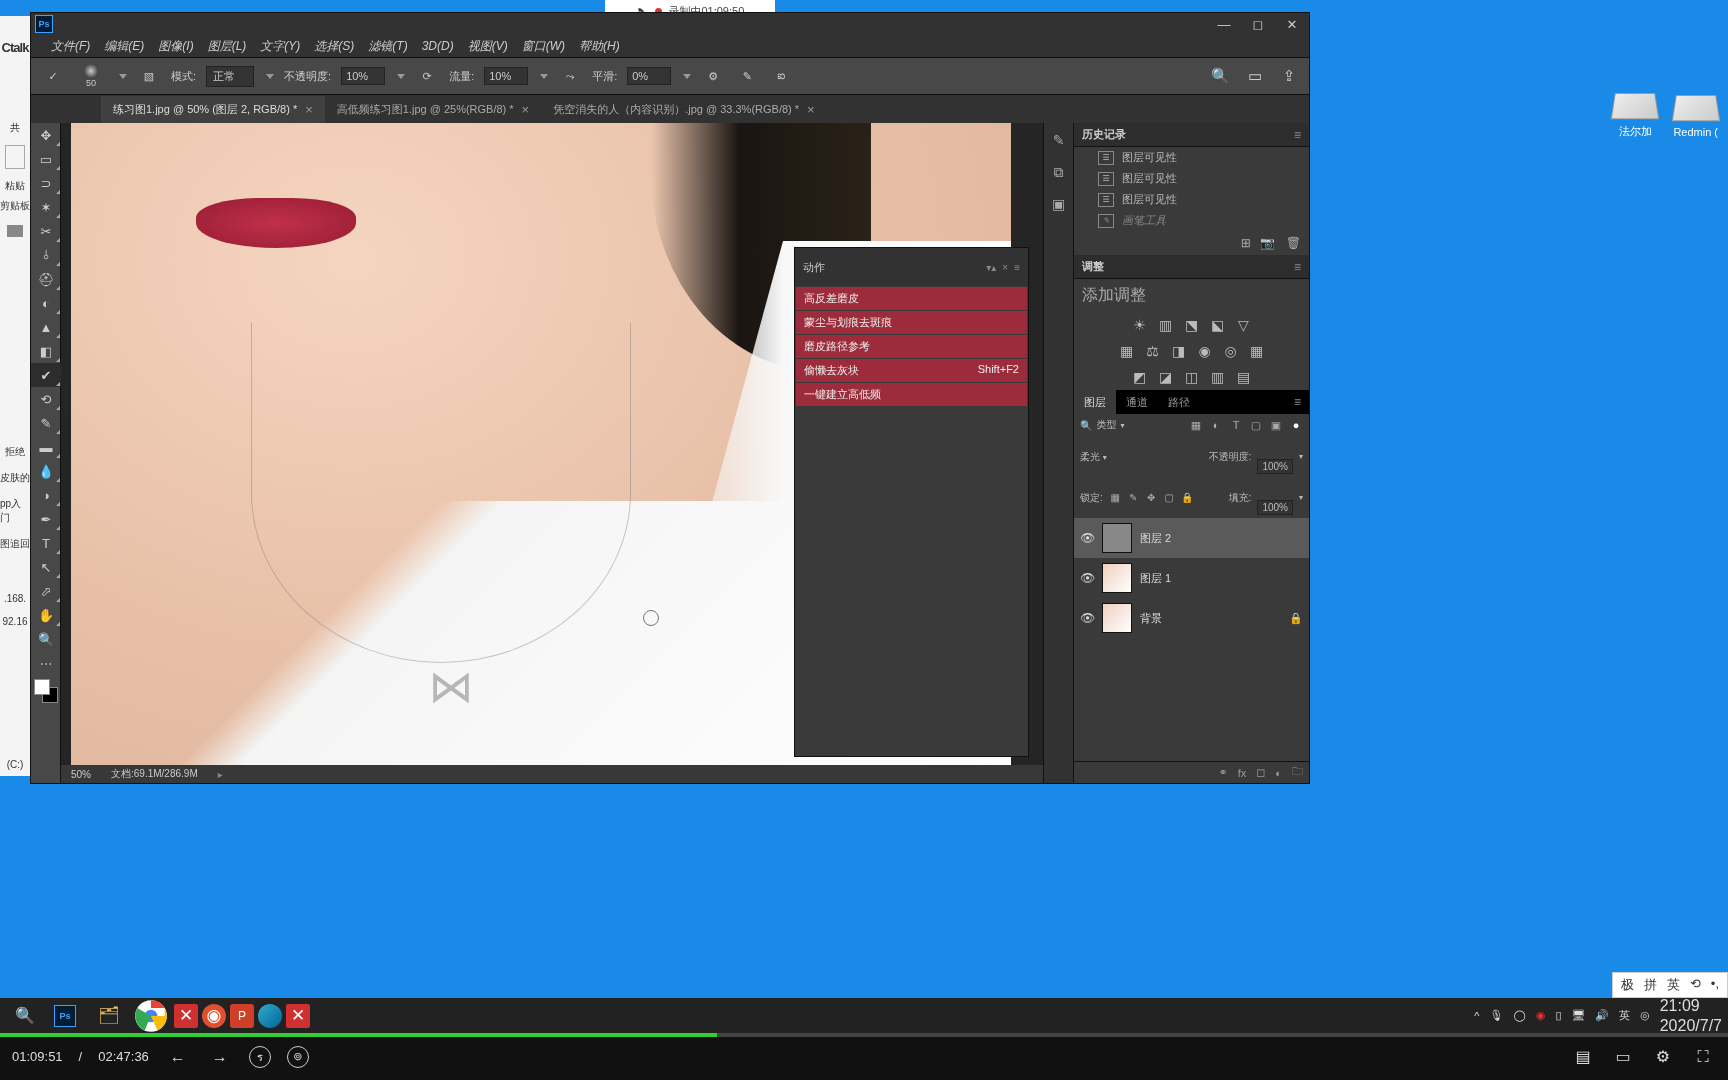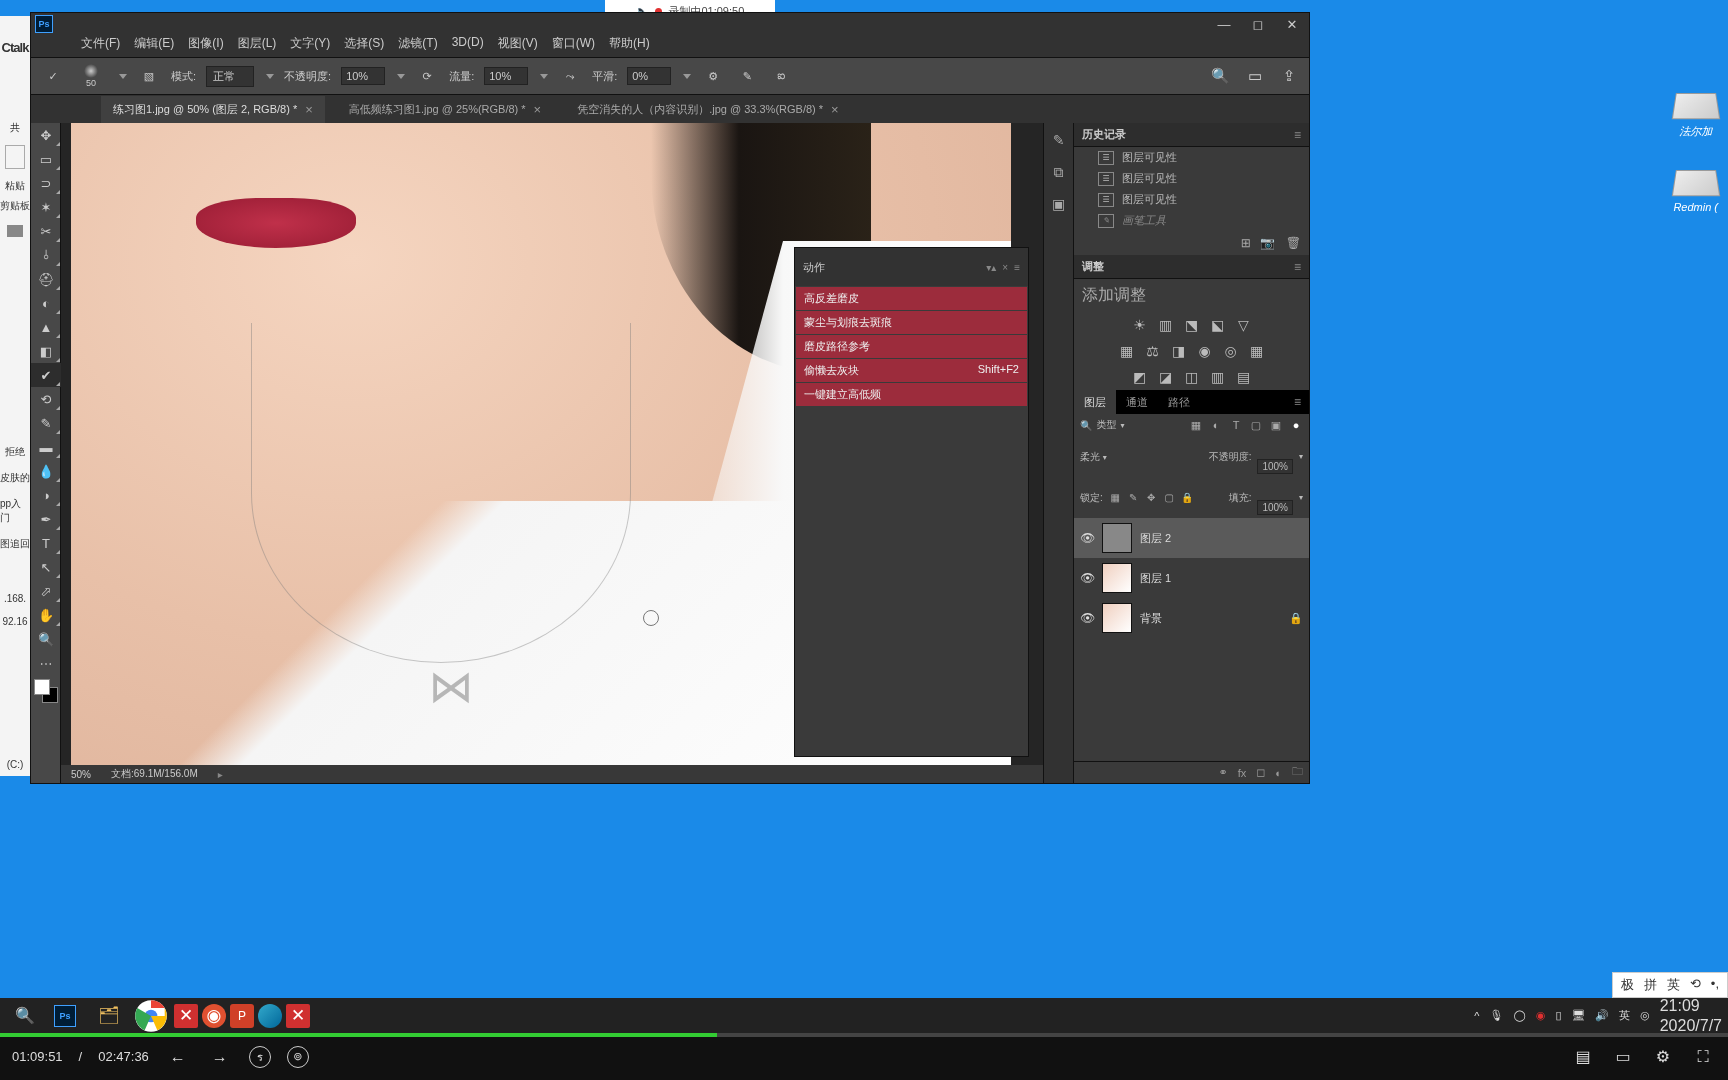--- a/index.html
+++ b/index.html
@@ -7,35 +7,35 @@
 
 .recorder-bar { position: absolute; top: 0; left: 605px; width: 170px; height: 22px; background: #fff; border-radius: 0 0 4px 4px; display: flex; align-items: center; justify-content: center; gap: 6px; font-size: 11px; color: #444; }
 .rec-dot { width: 7px; height: 7px; background: #e03030; border-radius: 50%; }
 
 .ps-window { position: absolute; top: 12px; left: 30px; width: 1280px; height: 772px; background: #323232; border: 1px solid #111; display: flex; flex-direction: column; }
 .ps-titlebar { height: 22px; background: #323232; display: flex; align-items: center; padding-left: 4px; }
 .ps-logo { width: 18px; height: 18px; background: #001d36; color: #3fa0ff; font-size: 9px; font-weight: bold; display: flex; align-items: center; justify-content: center; border: 1px solid #3fa0ff; }
 .win-controls { margin-left: auto; display: flex; }
 .win-btn { width: 34px; height: 22px; display: flex; align-items: center; justify-content: center; color: #ccc; font-size: 13px; }
 
-.menubar { height: 22px; background: #323232; display: flex; align-items: flex-start; padding-left: 50px; gap: 14px; }
+.menubar { height: 22px; background: #323232; display: flex; align-items: center; padding-left: 20px; gap: 14px; font-style: italic; }
 .menubar span { color: #ccc; font-size: 12px; }
 
 .options-bar { height: 38px; background: #484848; border-top: 1px solid #111; border-bottom: 1px solid #111; display: flex; align-items: center; padding: 0 10px; gap: 10px; color: #ccc; font-size: 11px; }
 .brush-preview { width: 32px; height: 24px; background: #484848; display: flex; flex-direction: column; align-items: center; justify-content: center; }
 .brush-dot { width: 14px; height: 14px; background: radial-gradient(circle, #ccc 0%, transparent 70%); border-radius: 50%; }
 .brush-size { font-size: 9px; color: #ccc; }
 .opt-icon { width: 24px; height: 24px; display: flex; align-items: center; justify-content: center; }
 .opt-select { background: #333; border: 1px solid #222; color: #ccc; padding: 2px 18px 2px 6px; font-size: 11px; position: relative; }
 .opt-input { background: #333; color: #ccc; width: 44px; padding: 2px 4px; font-size: 11px; border: 1px solid #222; }
 .opt-chev { width: 0; height: 0; border-left: 4px solid transparent; border-right: 4px solid transparent; border-top: 5px solid #999; margin-left: 2px; }
 .right-icons { margin-left: auto; display: flex; gap: 14px; }
 .right-icons .ico { width: 20px; height: 20px; color: #ccc; display: flex; align-items: center; justify-content: center; font-size: 15px; }
 
-.doc-tabs { height: 28px; background: #323232; display: flex; align-items: center; padding-left: 70px; gap: 12px; }
+.doc-tabs { height: 28px; background: #323232; display: flex; align-items: center; padding-left: 70px; gap: 0; }
 .doc-tab { padding: 6px 12px; color: #aaa; font-size: 11px; display: flex; align-items: center; gap: 8px; }
 .doc-tab.active { background: #404040; color: #ddd; }
 .tab-close { font-size: 13px; color: #999; }
 
 .workspace { flex: 1; display: flex; background: #252525; position: relative; }
 
 .toolbar { width: 30px; background: #484848; display: flex; flex-direction: column; border-right: 1px solid #111; }
 .tool { width: 30px; height: 24px; display: flex; align-items: center; justify-content: center; color: #ccc; font-size: 13px; position: relative; }
 .tool.active { background: #2d2d2d; }
 .tool-tri { position: absolute; bottom: 1px; right: 1px; width: 0; height: 0; border-right: 4px solid #aaa; border-top: 4px solid transparent; }
@@ -103,21 +103,21 @@
 .layer-thumb { width: 30px; height: 30px; background: #888; border: 1px solid #111; }
 .layer-thumb.photo { background: linear-gradient(135deg, #f0d0c0, #fff); }
 .lock-ind { margin-left: auto; font-size: 11px; color: #aaa; }
 .layers-footer { height: 22px; border-top: 1px solid #111; display: flex; align-items: center; justify-content: flex-end; padding: 0 6px; gap: 10px; color: #999; font-size: 11px; }
 
 .left-strip { position: absolute; top: 16px; left: 0; width: 30px; height: 760px; background: #f4f4f4; display: flex; flex-direction: column; align-items: center; padding-top: 4px; font-size: 10px; color: #333; }
 .left-strip .ctalk { font-size: 13px; font-weight: bold; color: #333; margin-bottom: 60px; letter-spacing: -1px; margin-top: 20px; }
 .left-strip .ls-item { margin: 6px 0; }
 .clip-icon { width: 20px; height: 24px; border: 1px solid #aaa; margin: 4px 0; }
 
-.desktop-icons { position: absolute; top: 90px; right: 10px; display: flex; flex-direction: column; gap: 28px; align-items: center; font-style: italic; }
+.desktop-icons { position: absolute; top: 90px; right: 10px; display: flex; gap: 16px; align-items: center; }
 .di { display: flex; flex-direction: column; align-items: center; gap: 4px; color: #fff; font-size: 11px; }
 .di .box { width: 44px; height: 30px; background: linear-gradient(135deg, #eee, #ccc); border: 1px solid #999; transform: perspective(80px) rotateX(30deg); }
 
 .taskbar { position: absolute; bottom: 47px; left: 0; width: 100%; height: 35px; background: #222; display: flex; align-items: center; padding: 0 6px; }
 .tb-icon { width: 38px; height: 32px; display: flex; align-items: center; justify-content: center; color: #fff; font-size: 17px; margin-right: 4px; }
 .tb-icon.win { font-size: 16px; }
 .tb-icon.ps { background: #001d36; color: #3fa0ff; font-size: 9px; font-weight: bold; width: 22px; height: 22px; border: 1px solid #3fa0ff; }
 .tb-icon.folder { color: #f0c060; }
 .tb-icon.red { background: #d03030; width: 24px; height: 24px; border-radius: 2px; }
 .tb-icon.orange { background: #e05030; width: 24px; height: 24px; border-radius: 50%; }
@@ -273,21 +273,21 @@
         <div class="img-lips"></div>
         <div class="necklace"></div>
         <div class="bow">⋈</div>
         <div class="brush-cursor"></div>
       </div>
       <div class="hscroll">
           <div class="hscroll-thumb"></div>
         </div>
       <div class="status-bar">
         <span>50%</span>
-        <span>文档:69.1M/156.0M</span>
+        <span>文档:69.1M/286.9M</span>
         <span style="color:#888">▸</span>
       </div>
     </div>
 
     <div class="actions-panel">
       <div class="actions-header">
         <span>动作</span>
         <div class="mini">
             <span>▾▴</span>
             <span>×</span>

